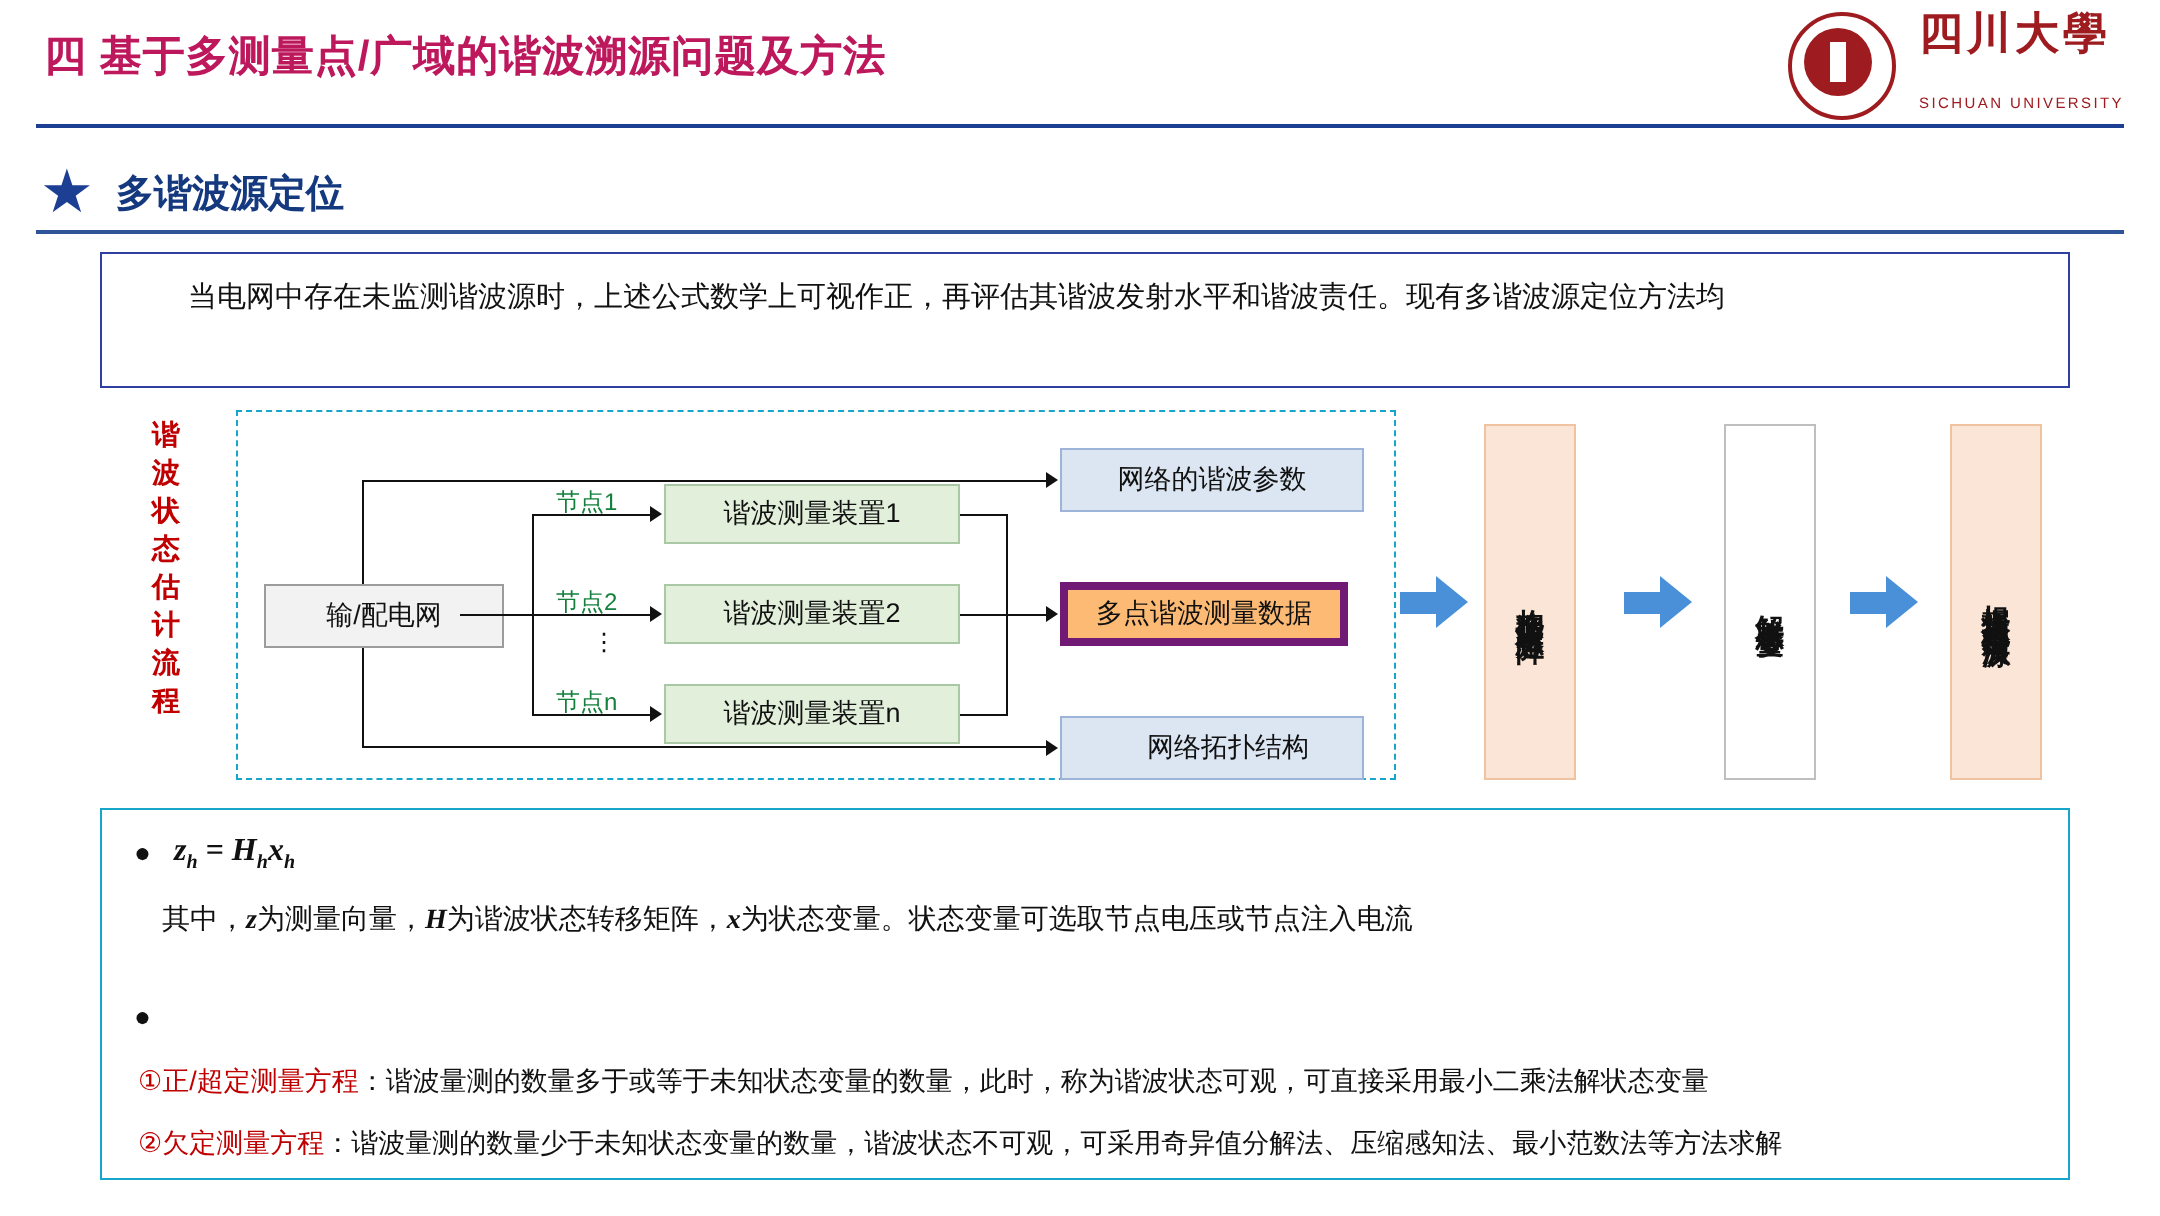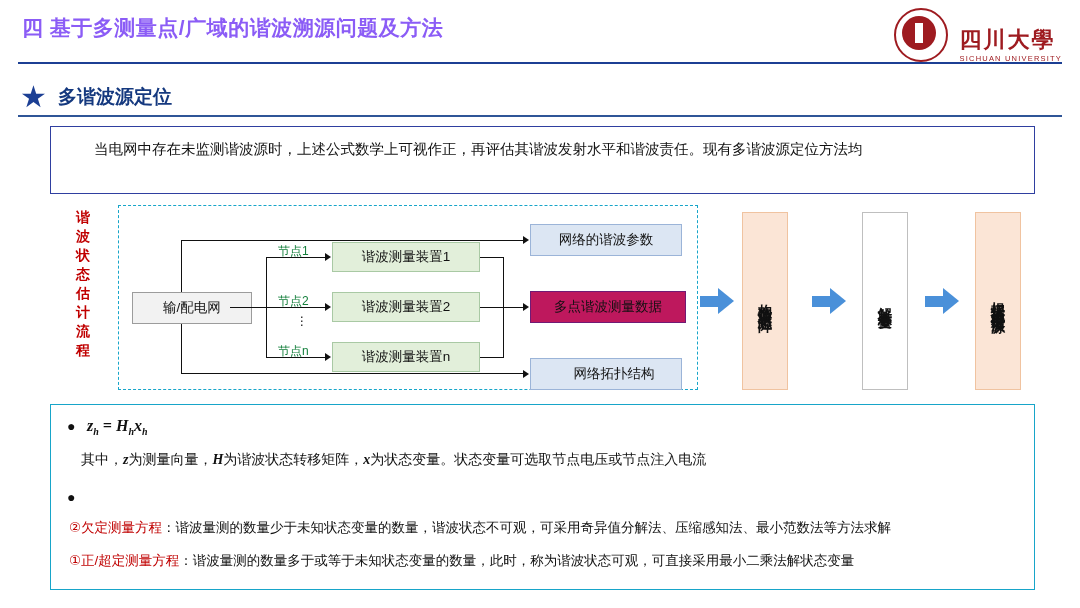--- a/index.html
+++ b/index.html
@@ -9,48 +9,48 @@
     font-family:"Liberation Sans","DejaVu Sans",sans-serif;
     position:relative;
     overflow:hidden;
   }
   
   .header{
     position:absolute;left:0;top:0;width:1080px;height:68px;
   }
   .header-title{
     position:absolute;left:22px;top:14px;
-    font-size:21px;font-weight:bold;color:#8b5cf6;
+    font-size:21px;font-weight:bold;color:#be185d;
     letter-spacing:0.5px;
     white-space:nowrap;
   }
   .header-rule{
     position:absolute;left:18px;top:62px;width:1044px;height:2px;
     background:#1c3f94;
   }
   .logo-wrap{
-    position:absolute;right:18px;top:6px;height:56px;display:flex;align-items:flex-end;gap:12px;
+    position:absolute;right:18px;top:6px;height:56px;display:flex;align-items:flex-start;gap:12px;
   }
   .logo-seal{
     width:50px;height:50px;border-radius:50%;
     border:2px solid #9e1b20;background:#ffffff;
     position:relative;
   }
   .logo-seal .inner{
     position:absolute;left:6px;top:6px;width:34px;height:34px;border-radius:50%;
     background:#9e1b20;
   }
   .logo-seal .inner:after{
     content:"";position:absolute;left:13px;top:7px;width:8px;height:20px;background:#ffffff;
   }
   .logo-text{
     display:flex;flex-direction:column;justify-content:center;line-height:1;
   }
   .logo-cn{font-size:22px;color:#9e1b20;font-weight:bold;letter-spacing:2px;}
-  .logo-en{font-size:7.5px;color:#9e1b20;letter-spacing:1.2px;margin-top:4px;}
+  .logo-en{font-size:7.5px;color:#9e1b20;letter-spacing:1.2px;margin-top:20px;}
 
   
   .star{
     position:absolute;left:20px;top:82px;width:30px;height:30px;color:#1c3f94;
     font-size:30px;line-height:30px;
   }
   .section-title{
     position:absolute;left:58px;top:84px;font-size:19px;font-weight:bold;color:#15397f;
   }
   .title-rule{
@@ -86,21 +86,21 @@
     font-size:13.5px;color:#111;text-align:center;
   }
   .grid-box{
     left:132px;top:292px;width:120px;height:32px;
     border:1px solid #9c9c9c;background:#f2f2f2;
   }
   .meas1{left:332px;top:242px;width:148px;height:30px;background:#e2efda;border:1px solid #a9c9a4;}
   .meas2{left:332px;top:292px;width:148px;height:30px;background:#e2efda;border:1px solid #a9c9a4;}
   .meas3{left:332px;top:342px;width:148px;height:30px;background:#e2efda;border:1px solid #a9c9a4;}
   .out1{left:530px;top:224px;width:152px;height:32px;background:#dce6f3;border:1px solid #9bb4d8;}
-  .out2{left:530px;top:291px;width:156px;height:32px;background:#be185d;border:1px solid #701a75;}
+  .out2{left:530px;top:291px;width:144px;height:32px;background:#fdba74;border:4px solid #701a75;}
   .out3{left:530px;top:358px;width:152px;height:32px;background:#dce6f3;border:1px solid #9bb4d8;padding-left:16px;}
   .nodelabel{
     position:absolute;font-size:12px;color:#15803d;text-align:right;
   }
   .nl1{left:278px;top:243px;}
   .nl2{left:278px;top:293px;}
   .nl3{left:278px;top:343px;}
   .dots{position:absolute;left:296px;top:318px;font-size:12px;color:#111;line-height:6px;}
 
   .line{position:absolute;background:#111111;}
@@ -143,21 +143,21 @@
   }
   .bullet-dot{
     width:14px;flex:0 0 14px;font-size:14px;line-height:22px;color:#111;
   }
   .formula{
     font-family:"Liberation Serif","DejaVu Serif",serif;
     font-style:italic;font-weight:bold;font-size:16px;margin-left:6px;
   }
   .formula sub{font-size:10px;font-style:italic;}
   .sub-line{
-    font-size:14px;color:#111;line-height:24px;margin:4px 0 14px 14px;
+    font-size:14px;color:#111;line-height:24px;margin:4px 0 24px 14px;
   }
   .it{font-family:"Liberation Serif","DejaVu Serif",serif;font-style:italic;font-weight:bold;}
   .bold-line{font-weight:bold;}
   .red-line{
     font-size:13.5px;color:#c00000;line-height:23px;margin-left:2px;
   }
   .red-line .blk{color:#111;}
 </style>
 </head>
 <body>
@@ -259,21 +259,21 @@
   </div>
 
   <div class="sub-line">
     <span>其中，</span><span class="it">z</span><span>为测量向量，</span><span class="it">H</span><span>为谐波状态转移矩阵，</span><span class="it">x</span><span>为状态变量。状态变量可选取节点电压或节点注入电流</span>
   </div>
 
   <div class="bullet-row bold-line">
     <span class="bullet-dot">●</span>
   </div>
 
+  <div class="red-line" style="margin-top:10px;">
+    <span>①正/超定测量方程</span><span class="blk">：谐波量测的数量多于或等于未知状态变量的数量，此时，称为谐波状态可观，可直接采用最小二乘法解状态变量</span>
+  </div>
+
   <div class="red-line" style="margin-top:8px;">
     <span>②欠定测量方程</span><span class="blk">：谐波量测的数量少于未知状态变量的数量，谐波状态不可观，可采用奇异值分解法、压缩感知法、最小范数法等方法求解</span>
   </div>
 
-  <div class="red-line" style="margin-top:10px;">
-    <span>①正/超定测量方程</span><span class="blk">：谐波量测的数量多于或等于未知状态变量的数量，此时，称为谐波状态可观，可直接采用最小二乘法解状态变量</span>
-  </div>
-
 </div>
 
 </body></html>

